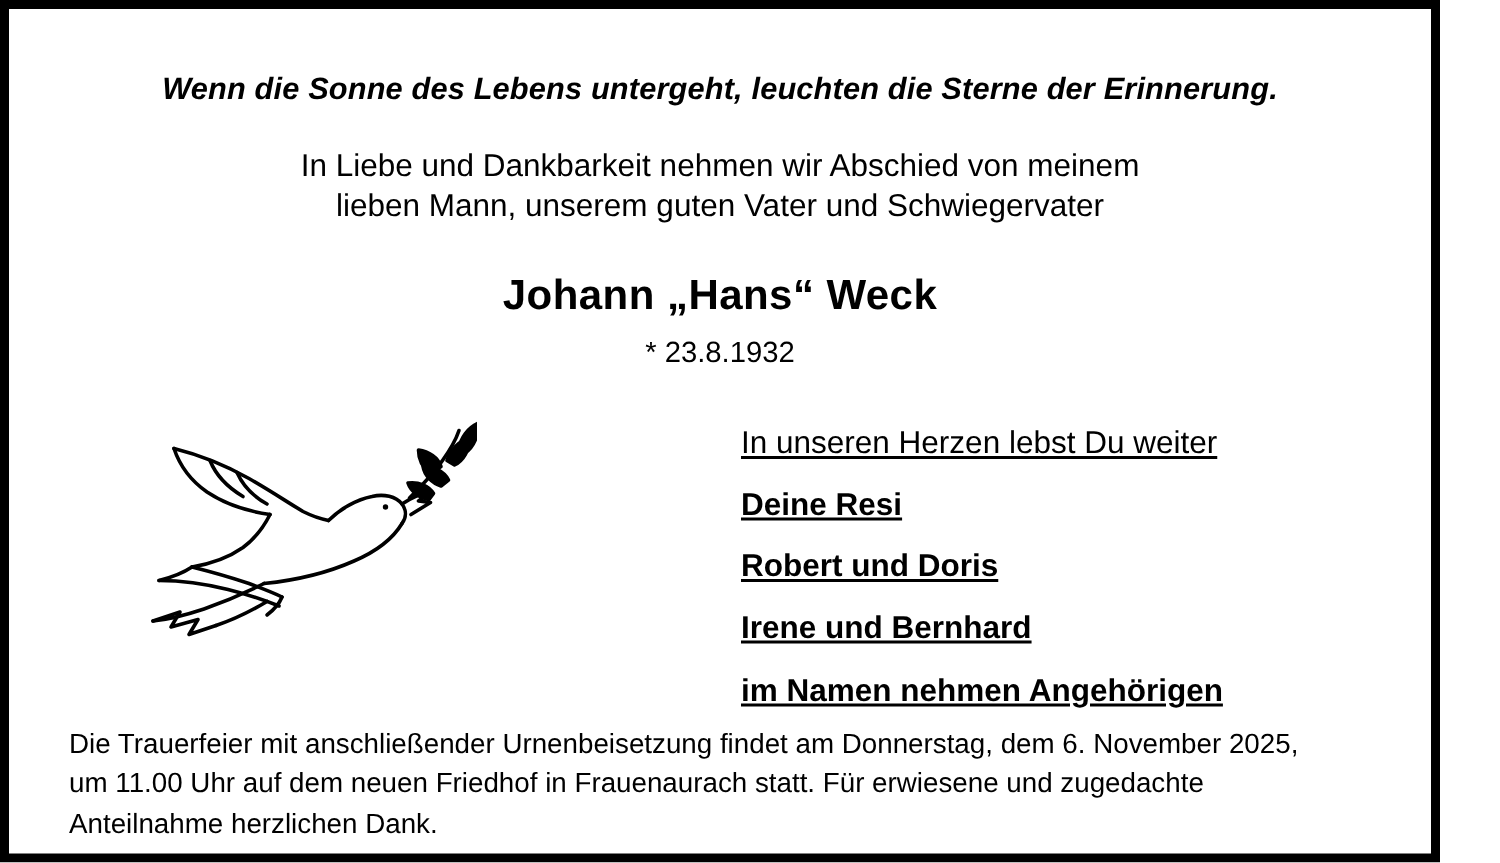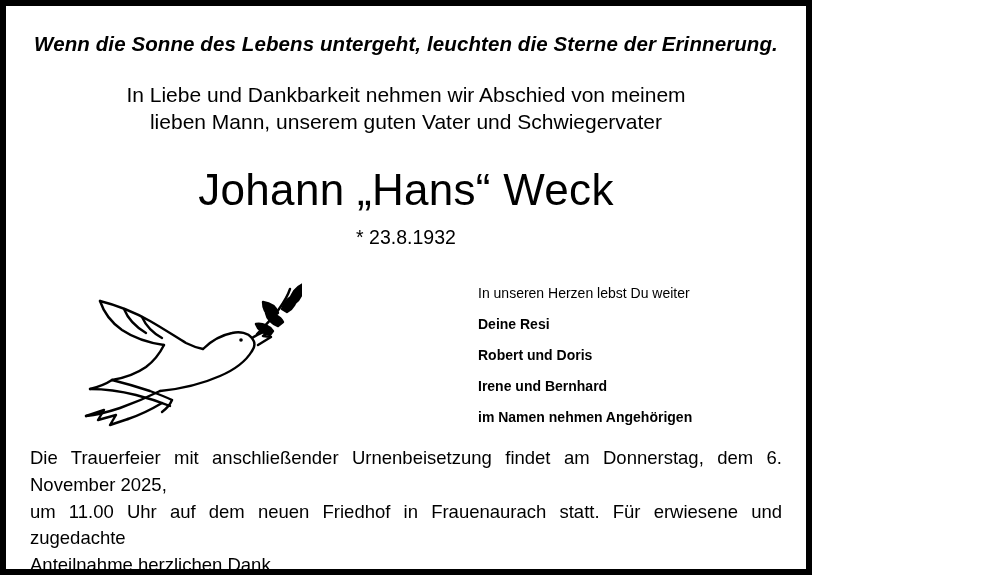--- a/index.html
+++ b/index.html
@@ -9,26 +9,26 @@
   }
   body {
     width: 1000px;
     height: 575px;
     font-family: "Liberation Sans", sans-serif;
     color: #000000;
     overflow: hidden;
   }
   .obituary {
     position: relative;
-    width: 812px;
+    width: 960px;
     height: 575px;
     box-sizing: border-box;
     background: #ffffff;
     border: 6px solid #000000;
-    padding: 0;
+    padding: 16px;
   }
   .inner {
     position: relative;
     width: 100%;
     height: 100%;
     box-sizing: border-box;
   }
   .verse {
     text-align: center;
     font-style: italic;
@@ -39,22 +39,22 @@
   }
   .intro {
     text-align: center;
     font-size: 21px;
     line-height: 1.30;
     margin-top: 25px;
   }
   .intro div { white-space: nowrap; }
   .name {
     text-align: center;
-    font-size: 44px;
-    font-weight: 400;
+    font-size: 28px;
+    font-weight: 700;
     margin-top: 29px;
     letter-spacing: 0.3px;
   }
   .dates {
     margin-top: 11px;
     display: flex;
     justify-content: center;
     gap: 104px;
     font-size: 19.5px;
   }
@@ -67,22 +67,23 @@
     position: absolute;
     left: 36px;
     top: 0px;
     width: 260px;
     height: 160px;
   }
   .family {
     position: absolute;
     left: 472px;
     top: 4px;
-    font-size: 14px;
+    font-size: 21px;
     line-height: 1.44;
+    text-decoration: underline;
   }
   .family .first {
     font-weight: 400;
   }
   .family .bold {
     font-weight: 700;
     margin-top: 11px;
   }
   .footer {
     position: absolute;

